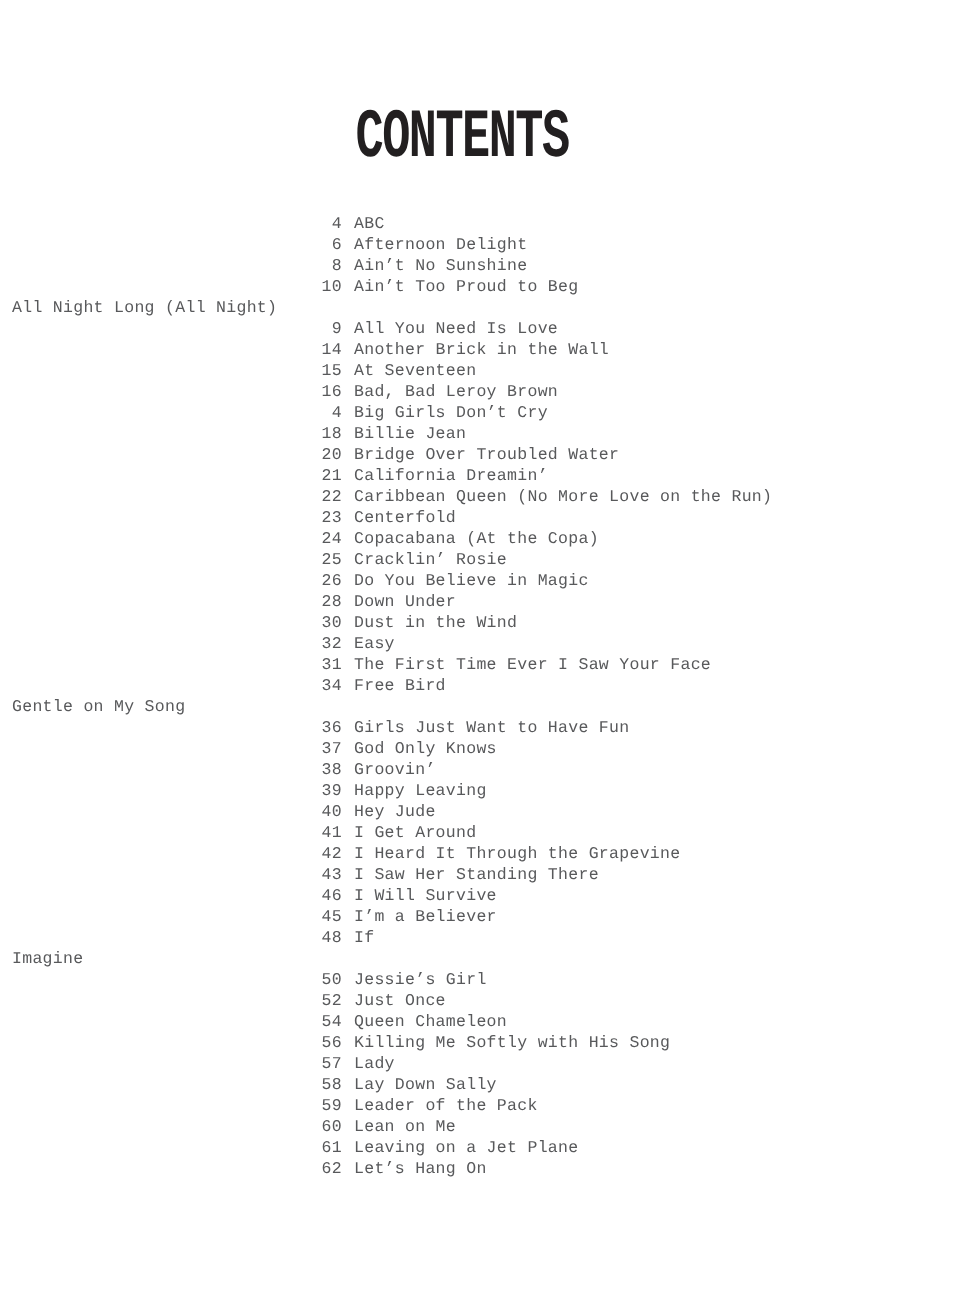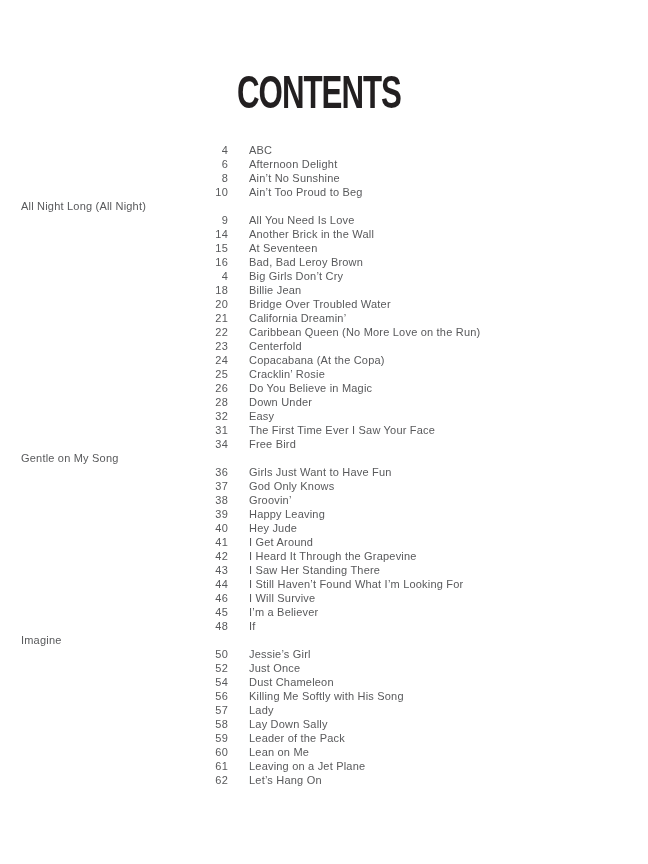--- a/index.html
+++ b/index.html
@@ -6,21 +6,21 @@
     margin: 0;
     padding: 0;
     background: #ffffff;
   }
   .page {
     position: relative;
     width: 562px;
     height: 864px;
     background: #ffffff;
     overflow: hidden;
-    font-family: Liberation Sans, sans-serif;
+    font-family: Liberation Mono, monospace;
   }
   .contents-title {
     position: absolute;
     left: 237px;
     top: 69px;
     font-size: 46px;
     line-height: 1;
     font-weight: 900;
     color: #221f20;
     letter-spacing: -1.5px;
@@ -42,21 +42,21 @@
     color: #58595b;
     letter-spacing: 0.2px;
     white-space: nowrap;
   }
   .toc-num {
     width: 228px;
     text-align: right;
     flex: 0 0 228px;
   }
   .toc-title {
-    margin-left: 21px;
+    margin-left: 8px;
   }
 </style>
 </head>
 <body>
 
 <div class="page">
   <div class="contents-title">CONTENTS</div>
 
   <div class="toc-list">
   <div class="toc-row">
@@ -147,20 +147,24 @@
     <span class="toc-num">26</span>
     <span class="toc-title">Do You Believe in Magic</span>
   </div>
 
   <div class="toc-row">
     <span class="toc-num">28</span>
     <span class="toc-title">Down Under</span>
   </div>
 
 
+  <div class="toc-row">
+    <span class="toc-num">30</span>
+    <span class="toc-title">Dust in the Wind</span>
+  </div>
 
   <div class="toc-row">
     <span class="toc-num">32</span>
     <span class="toc-title">Easy</span>
   </div>
 
   <div class="toc-row">
     <span class="toc-num">31</span>
     <span class="toc-title">The First Time Ever I Saw Your Face</span>
   </div>
@@ -207,24 +211,20 @@
   <div class="toc-row">
     <span class="toc-num">42</span>
     <span class="toc-title">I Heard It Through the Grapevine</span>
   </div>
 
   <div class="toc-row">
     <span class="toc-num">43</span>
     <span class="toc-title">I Saw Her Standing There</span>
   </div>
 
-  <div class="toc-row">
-    <span class="toc-num">44</span>
-    <span class="toc-title">I Still Haven’t Found What I’m Looking For</span>
-  </div>
 
   <div class="toc-row">
     <span class="toc-num">46</span>
     <span class="toc-title">I Will Survive</span>
   </div>
 
   <div class="toc-row">
     <span class="toc-num">45</span>
     <span class="toc-title">I’m a Believer</span>
   </div>
@@ -243,21 +243,21 @@
     <span class="toc-title">Jessie’s Girl</span>
   </div>
 
   <div class="toc-row">
     <span class="toc-num">52</span>
     <span class="toc-title">Just Once</span>
   </div>
 
   <div class="toc-row">
     <span class="toc-num">54</span>
-    <span class="toc-title">Dust Chameleon</span>
+    <span class="toc-title">Queen Chameleon</span>
   </div>
 
   <div class="toc-row">
     <span class="toc-num">56</span>
     <span class="toc-title">Killing Me Softly with His Song</span>
   </div>
 
   <div class="toc-row">
     <span class="toc-num">57</span>
     <span class="toc-title">Lady</span>

